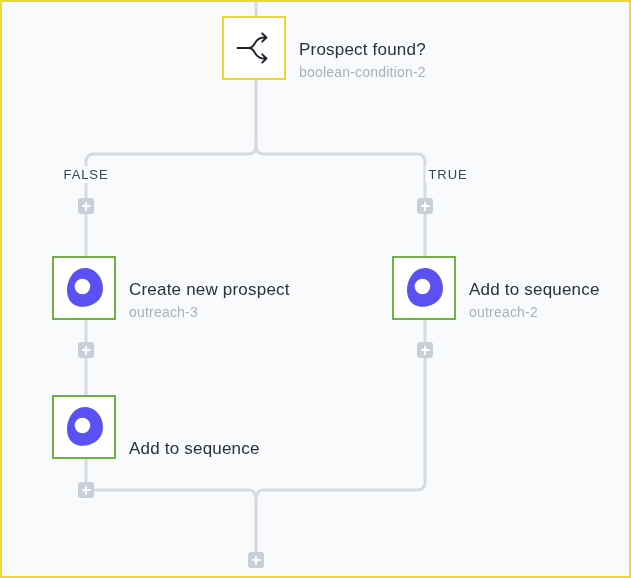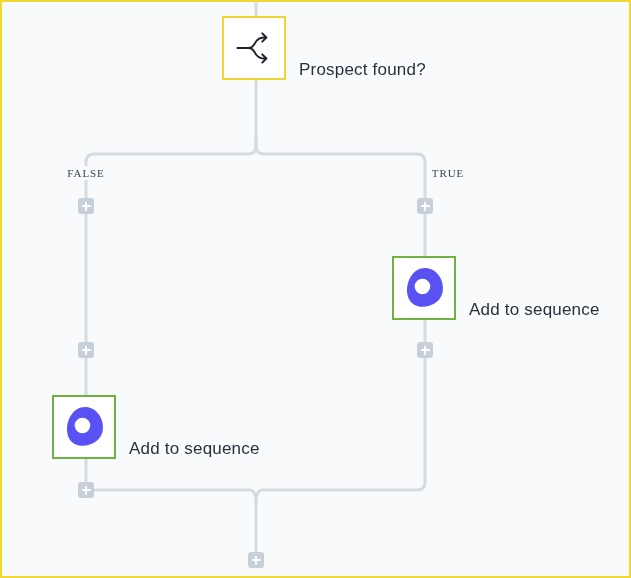--- a/index.html
+++ b/index.html
@@ -35,25 +35,24 @@
     position:absolute;left:0;top:0;
     z-index:1;
   }
   
   .branch-label{
     position:absolute;
     transform:translateX(-50%);
     z-index:2;
     background:var(--canvas-bg);
     padding:1px 3px;
-    font-size:11px;
+    font-size:13px;
     letter-spacing:0.9px;
     font-weight:500;
     color:var(--branch-label-color);
-    font-family:Liberation Serif, serif;
   }
   
   .plus-btn{
     position:absolute;
     width:16px;height:16px;
     background:var(--plus-bg);
     border-radius:3px;
     z-index:2;
     cursor:pointer;
   }
@@ -154,33 +153,47 @@
           <path d="M10 32 H25"></path>
           <path d="M25 32 C31 32 32 27 35 23 C38 19 42 17.5 48 18"></path>
           <path d="M43 12.5 L48.5 18 L43 23.5"></path>
           <path d="M25 32 C31 32 32 37 35 41 C38 45 42 46.5 48 46"></path>
           <path d="M43 40.5 L48.5 46 L43 51.5"></path>
         </g>
       </svg>
     </div>
     <div class="node-text">
       <div class="node-title">Prospect found?</div>
-    </div>
-  </div>
-
+      <div class="node-subtitle">boolean-condition-2</div>
+    </div>
+  </div>
+
+  <div class="node" style="left:52px;top:256px;">
+    <div class="node-iconbox iconbox-connector">
+      <svg width="50" height="50" viewBox="0 0 64 64">
+        <path fill="var(--outreach-brand)" d="M28 7 C41 3.5 53 13 55.5 26 C57.5 36 55.5 44 48 50 C40 56.5 26 58.5 18 52.5 C10 46.5 8.5 34 12 24 C15 15 21 9 28 7 Z"></path>
+        <circle cx="30" cy="30" r="10" fill="#ffffff"></circle>
+      </svg>
+    </div>
+    <div class="node-text">
+      <div class="node-title">Create new prospect</div>
+      <div class="node-subtitle">outreach-3</div>
+    </div>
+  </div>
 
   <div class="node" style="left:392px;top:256px;">
     <div class="node-iconbox iconbox-connector">
       <svg width="50" height="50" viewBox="0 0 64 64">
         <path fill="var(--outreach-brand)" d="M28 7 C41 3.5 53 13 55.5 26 C57.5 36 55.5 44 48 50 C40 56.5 26 58.5 18 52.5 C10 46.5 8.5 34 12 24 C15 15 21 9 28 7 Z"></path>
         <circle cx="30" cy="30" r="10" fill="#ffffff"></circle>
       </svg>
     </div>
     <div class="node-text">
       <div class="node-title">Add to sequence</div>
+      <div class="node-subtitle">outreach-2</div>
     </div>
   </div>
 
   <div class="node" style="left:52px;top:395px;">
     <div class="node-iconbox iconbox-connector">
       <svg width="50" height="50" viewBox="0 0 64 64">
         <path fill="var(--outreach-brand)" d="M28 7 C41 3.5 53 13 55.5 26 C57.5 36 55.5 44 48 50 C40 56.5 26 58.5 18 52.5 C10 46.5 8.5 34 12 24 C15 15 21 9 28 7 Z"></path>
         <circle cx="30" cy="30" r="10" fill="#ffffff"></circle>
       </svg>
     </div>

